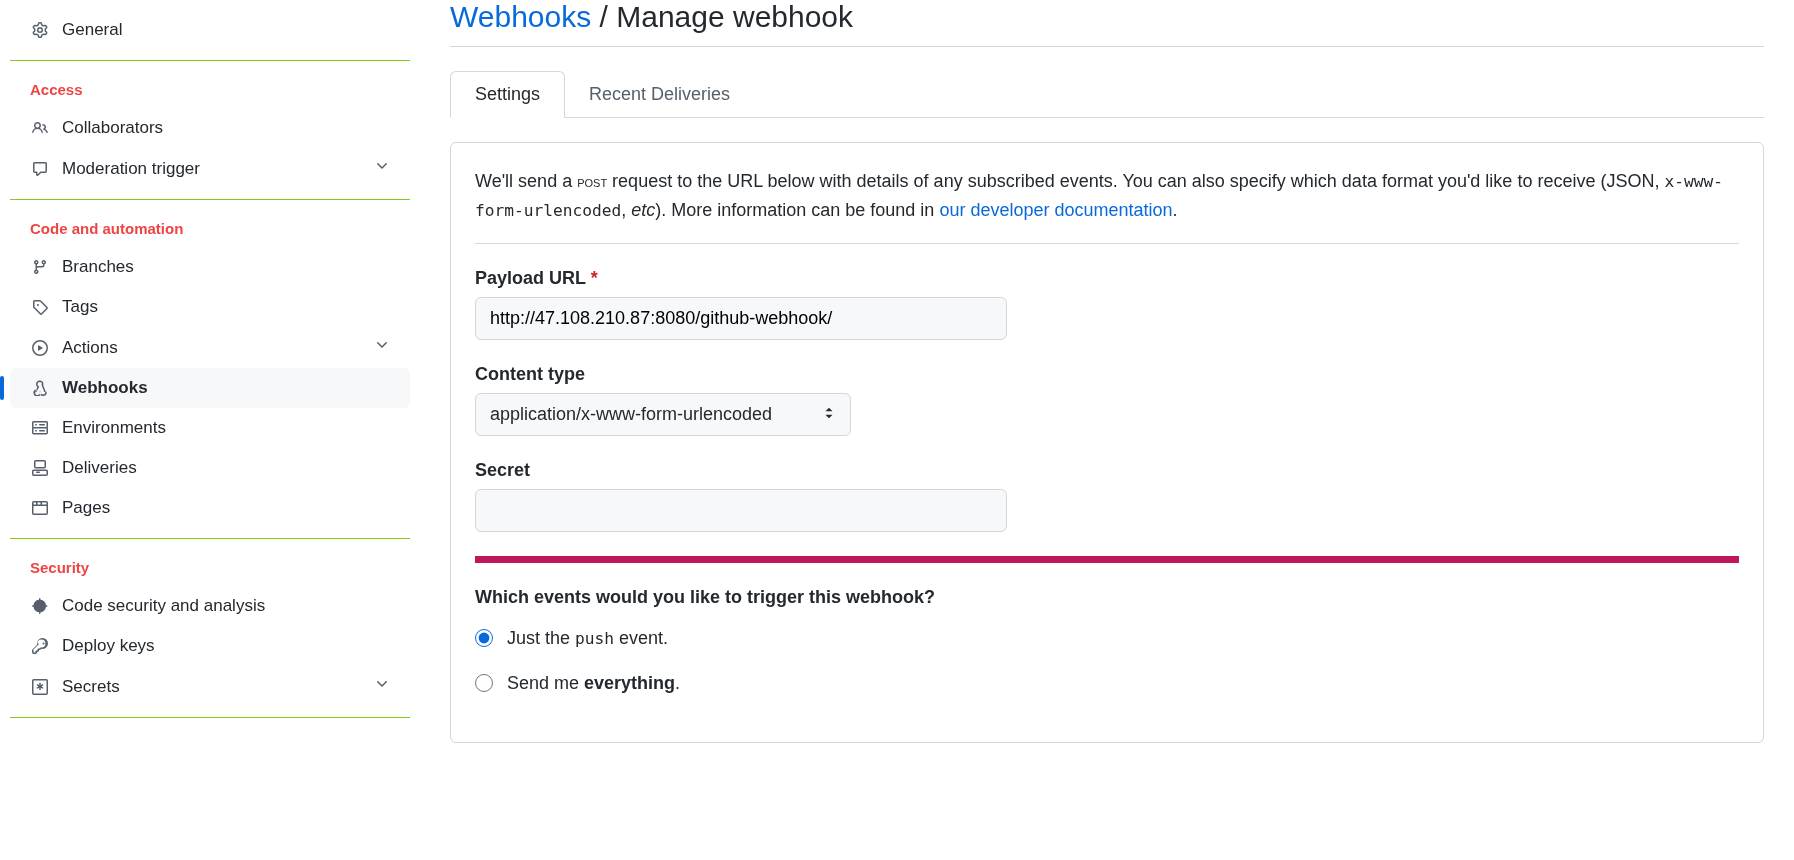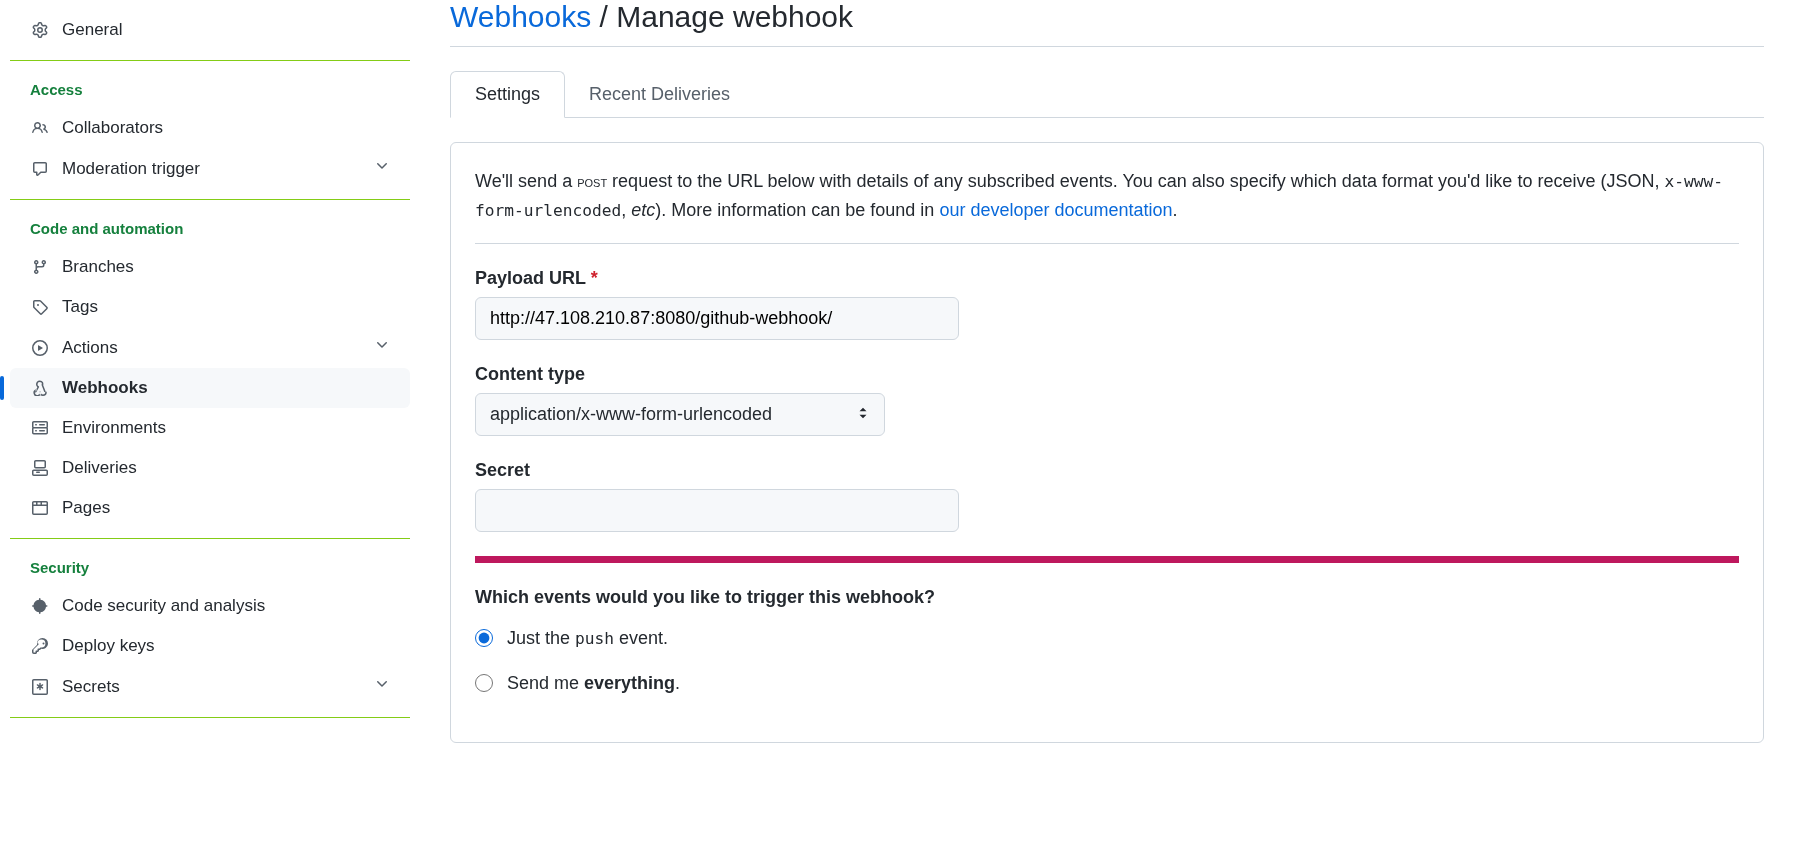--- a/index.html
+++ b/index.html
@@ -14,21 +14,21 @@
   width: 420px;
   padding: 0 10px;
 }
 .sidebar-section {
   border-bottom: 1px solid #84cc16;
   padding: 10px 0;
 }
 .sidebar-heading {
   font-size: 15px;
   font-weight: 600;
-  color: #15803d;
+  color: #ef4444;
   padding: 10px 20px;
 }
 .sidebar-item {
   display: flex;
   align-items: center;
   padding: 10px 20px;
   border-radius: 6px;
   cursor: pointer;
   position: relative;
   font-size: 17px;
@@ -116,27 +116,27 @@
   font-weight: 600;
   margin-bottom: 8px;
 }
 .required { color: #cf222e; }
 .form-control, .form-select-wrap {
   background: #f6f8fa;
   border: 1px solid #d0d7de;
   border-radius: 6px;
   padding: 10px 14px;
   font-size: 18px;
-  width: 484px;
+  width: 532px;
 }
 .form-select-wrap {
   display: flex;
   align-items: center;
   justify-content: space-between;
-  width: 410px;
+  width: 376px;
   cursor: pointer;
 }
 .events-section {
   border-top: 7px solid #be185d;
   padding-top: 24px;
 }
 .events-heading {
   font-size: 18px;
   font-weight: 600;
   margin-bottom: 20px;

